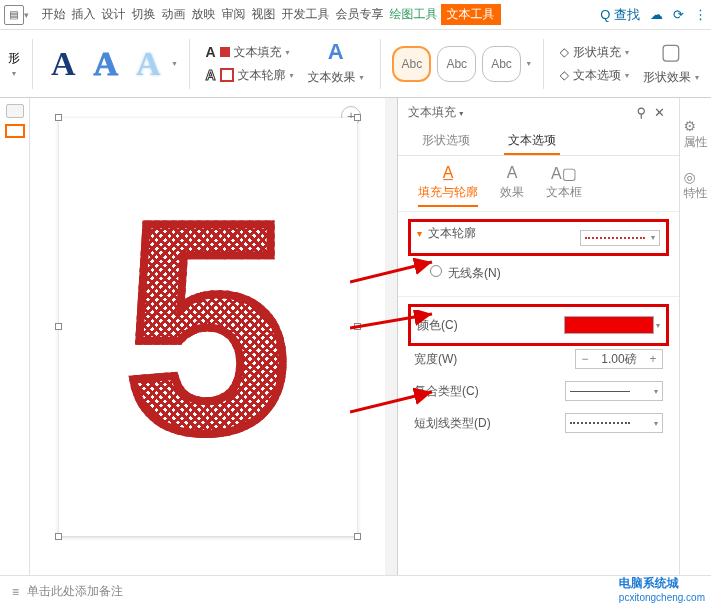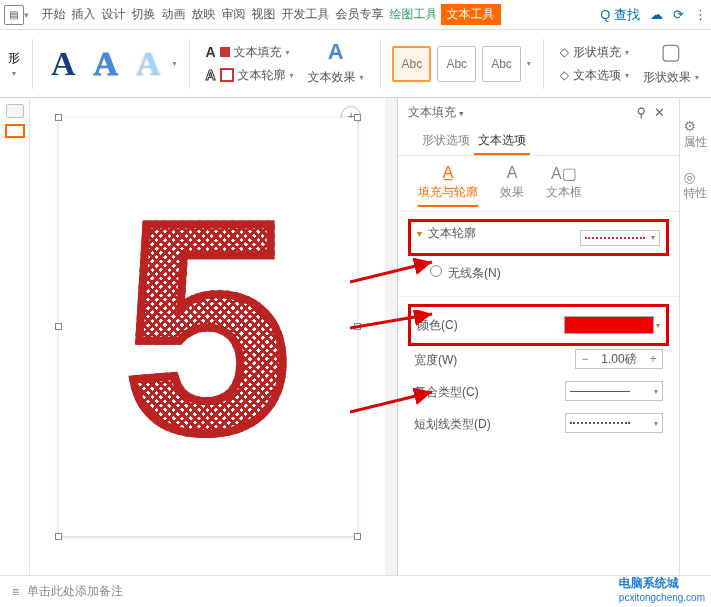--- a/index.html
+++ b/index.html
@@ -18,51 +18,51 @@
 .ribbon .divider{width:1px;height:50px;background:#e0e0e0;margin:0 6px}
 .bigA{font-size:34px;font-weight:bold;font-family:"Times New Roman",serif;padding:0 6px}
 .bigA.solid{color:#1a3b7b}
 .bigA.outline{color:#4a88d8;-webkit-text-stroke:1px #4a88d8}
 .bigA.glow{color:#a8d0f0;text-shadow:0 0 3px #a8d0f0}
 .ribbon .small-item{display:flex;align-items:center;gap:4px;color:#555;padding:2px 4px;white-space:nowrap}
 .ribbon .small-item .dd{font-size:8px;color:#888}
 .ribbon .small-a{font-size:14px;font-weight:bold}
 .ribbon .sm-red{width:10px;height:10px;background:#c33}
 .ribbon .sm-outline{width:14px;height:14px;border:2px solid #c33}
-.abc-box{width:44px;height:36px;border:1px solid #c0c0c0;border-radius:2px;display:flex;align-items:center;justify-content:center;color:#777;font-size:12px}
+.abc-box{width:44px;height:36px;border:1px solid #c0c0c0;border-radius:12px;display:flex;align-items:center;justify-content:center;color:#777;font-size:12px}
 .abc-box.sel{border:2px solid #ff9a3c;background:#fff4e8}
 .ribbon .rcol{display:flex;flex-direction:column;gap:2px}
 .main{display:flex;height:calc(100% - 98px - 32px)}
 .thumbs{width:30px;border-right:1px solid #e0e0e0;display:flex;flex-direction:column;align-items:center;padding-top:6px;gap:6px}
 .thumbs .th-ico{width:18px;height:14px;border:1px solid #c0c0c0;border-radius:2px;background:#f5f5f5}
 .thumbs .th-slide{width:20px;height:14px;border:2px solid #ff6a00}
 .canvas-area{flex:1;min-width:0;background:#fff;position:relative;display:flex;justify-content:center;align-items:flex-start;padding-top:20px}
 .add-btn{position:absolute;top:8px;right:24px;width:20px;height:20px;border:1px solid #c0c0c0;border-radius:10px;display:flex;align-items:center;justify-content:center;color:#888;font-size:14px}
 .slide{width:298px;height:418px;background:#fff;box-shadow:0 1px 4px rgba(0,0,0,.2);position:relative;display:flex;align-items:center;justify-content:center}
 .handle{width:7px;height:7px;background:#fff;border:1px solid #888;position:absolute}
 .big5{font-size:300px;font-family:"Arial Black",sans-serif;font-weight:900;color:transparent;-webkit-text-stroke:8px #b22;line-height:1;background:repeating-linear-gradient(45deg,#b22 0 3px,transparent 3px 6px),repeating-linear-gradient(-45deg,#b22 0 3px,transparent 3px 6px);-webkit-background-clip:text;background-clip:text}
 .vscroll{width:12px;background:#f3f3f3}
 .panel{width:282px;border-left:1px solid #d0d0d0;background:#fff;display:flex;flex-direction:column;position:relative}
 .right-rail{width:32px;border-left:1px solid #e0e0e0;display:flex;flex-direction:column;align-items:center;padding-top:20px;gap:18px;color:#888;font-size:10px}
 .panel-head{height:28px;display:flex;align-items:center;padding:0 10px;justify-content:space-between;color:#666}
 .panel-head .close,.panel-head .pin{font-size:13px;cursor:pointer;padding:0 4px}
-.tabs{display:flex;padding:0 20px;border-bottom:1px solid #e5e5e5;height:30px}
+.tabs{display:flex;padding:0 20px;gap:30px;border-bottom:1px solid #e5e5e5;height:30px}
 .tabs .tab{padding:6px 4px;color:#888;cursor:pointer}
 .tabs .tab.active{color:#333;border-bottom:2px solid #ff6a00}
 .subtabs{display:flex;padding:8px 20px 4px;gap:22px}
 .subtabs .st{display:flex;flex-direction:column;align-items:center;gap:2px;color:#888;cursor:pointer;font-size:11px}
 .subtabs .st.active{color:#ff6a00;border-bottom:2px solid #ff6a00;padding-bottom:4px}
 .st .ico{width:20px;height:18px;display:flex;align-items:center;justify-content:center;font-size:16px}
 .section{padding:10px 16px;border-top:1px solid #eee}
 .sec-title{display:flex;align-items:center;gap:6px;color:#555;margin-bottom:8px}
 .sec-title .tri{color:#ff6a00;font-size:10px}
 .radio-row{display:flex;align-items:flex-start;gap:6px;padding:4px 16px;color:#555}
 .radio{width:12px;height:12px;border:1px solid #888;border-radius:50%;display:flex;align-items:center;justify-content:center}
 .radio.checked::after{content:"";width:6px;height:6px;background:#555;border-radius:50%}
-.prop-row{display:flex;align-items:flex-end;justify-content:space-between;padding:6px 0;color:#555}
+.prop-row{display:flex;align-items:center;justify-content:space-between;padding:6px 0;color:#555}
 .prop-row .lbl{color:#555}
 .swatch{width:90px;height:18px;background:#e00;border:1px solid #aaa}
 .dash-preview{width:80px;height:16px;border:1px solid #c5c5c5;display:flex;align-items:center;justify-content:center}
 .dash-preview .dots{width:60px;border-top:2px dotted #c33}
 .slider{display:flex;align-items:center;gap:6px;width:110px}
 .slider .track{flex:1;height:3px;background:#ddd;position:relative}
 .slider .knob{width:10px;height:10px;border:1px solid #888;background:#fff;border-radius:50%;position:absolute;left:0;top:-4px}
 .stepper{display:flex;align-items:center;border:1px solid #c5c5c5;height:20px}
 .stepper .btn{width:18px;text-align:center;color:#888;cursor:pointer}
 .stepper .val{width:50px;text-align:center}

